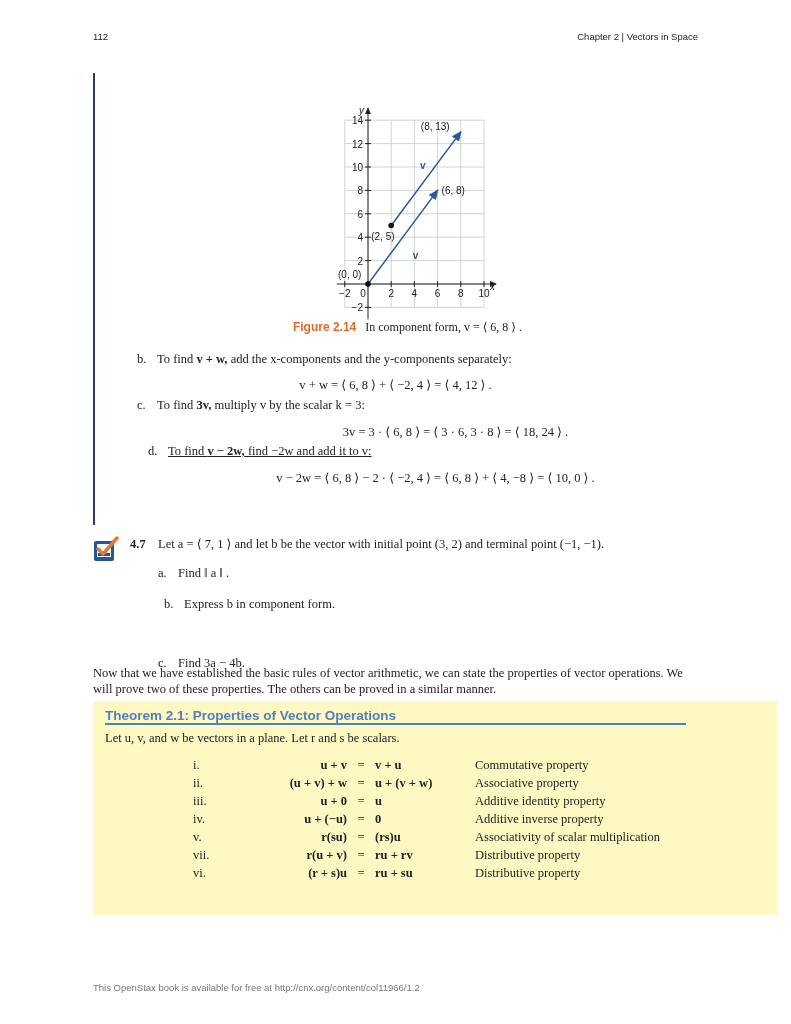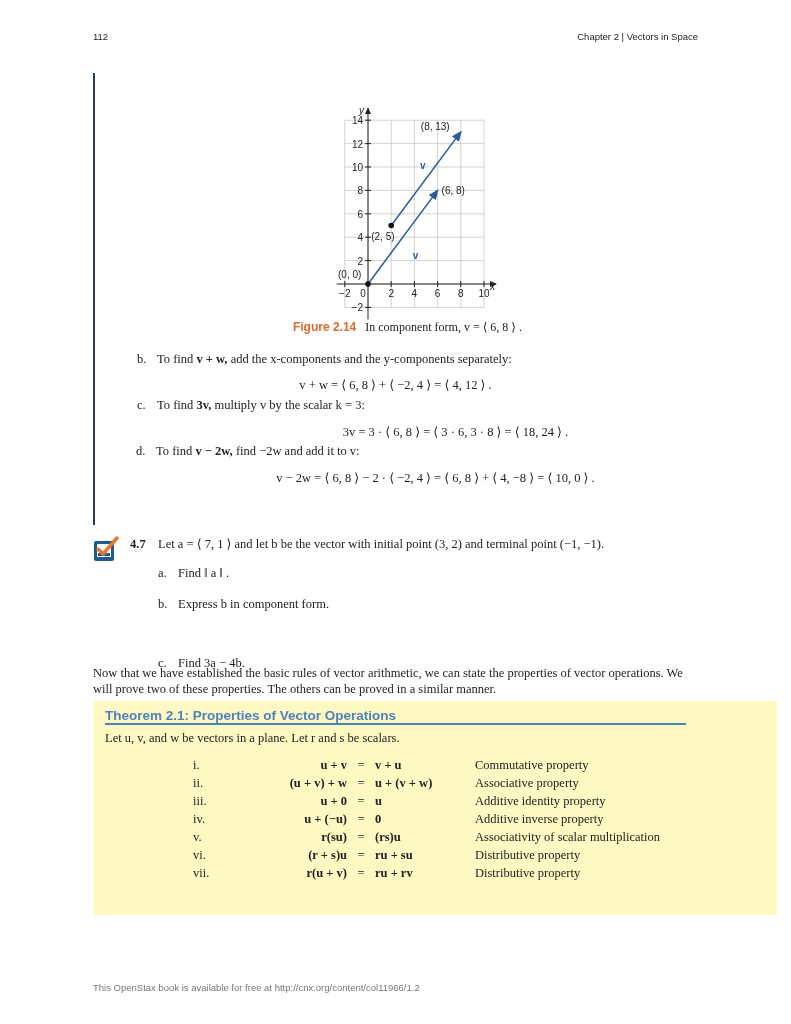--- a/index.html
+++ b/index.html
@@ -115,38 +115,38 @@
 <div class="abs step" style="left:137px; top:352px;">
   <span style="display:inline-block;width:20px;">b.</span><span>To find </span><b class="m">v + w,</b><span> add the x-components and the y-components separately:</span>
 </div>
 <div class="abs eq" style="top:377px;">v + w = ⟨ 6, 8 ⟩ + ⟨ −2, 4 ⟩ = ⟨ 4, 12 ⟩ .</div>
 
 <div class="abs step" style="left:137px; top:398px;">
   <span style="display:inline-block;width:20px;">c.</span><span>To find </span><b class="m">3v,</b><span> multiply v by the scalar k = 3:</span>
 </div>
 <div class="abs eq" style="top:424px; padding-left:60px;">3v = 3 · ⟨ 6, 8 ⟩ = ⟨ 3 · 6, 3 · 8 ⟩ = ⟨ 18, 24 ⟩ .</div>
 
-<div class="abs step" style="left:136px; top:444px;">
+<div class="abs step" style="left:148px; top:444px;text-decoration:underline;">
   <span style="display:inline-block;width:20px;">d.</span><span>To find </span><b class="m">v − 2w,</b><span> find −2w and add it to v:</span>
 </div>
 <div class="abs eq" style="top:470px; padding-left:40px;">v − 2w = ⟨ 6, 8 ⟩ − 2 · ⟨ −2, 4 ⟩ = ⟨ 6, 8 ⟩ + ⟨ 4, −8 ⟩ = ⟨ 10, 0 ⟩ .</div>
 
 <svg class="abs checkpoint-icon" viewBox="0 0 26 26">
   <rect x="1" y="5" width="20" height="20" rx="2" fill="#1f5a96"></rect>
   <rect x="4" y="8" width="14" height="13" fill="#ffffff"></rect>
   <rect x="5" y="17" width="12" height="3" fill="#1f5a96"></rect>
   <path d="M5 13 L10 18 L24 2" stroke="#e8772e" stroke-width="3.5" fill="none" stroke-linecap="round" stroke-linejoin="round"></path>
 </svg>
 <div class="abs step" style="left:130px; top:536px;">
   <b style="display:inline-block;width:28px;">4.7</b><span>Let a = ⟨ 7, 1 ⟩ and let b be the vector with initial point (3, 2) and terminal point (−1, −1).</span>
 </div>
 <div class="abs step" style="left:158px; top:566px;">
   <span style="display:inline-block;width:20px;">a.</span><span>Find ‖ a ‖ .</span>
 </div>
-<div class="abs step" style="left:158px; top:597px;">
+<div class="abs step" style="left:164px; top:597px;">
   <span style="display:inline-block;width:20px;">b.</span><span>Express b in component form.</span>
 </div>
 <div class="abs step" style="left:158px; top:656px;">
   <span style="display:inline-block;width:20px;">c.</span><span>Find 3a − 4b.</span>
 </div>
 
 <div class="abs para" style="top:665px;">Now that we have established the basic rules of vector arithmetic, we can state the properties of vector operations. We will prove two of these properties. The others can be proved in a similar manner.</div>
 
 <div class="abs thm-box">
   <div class="thm-title">Theorem 2.1: Properties of Vector Operations</div>
@@ -183,30 +183,30 @@
           <td>Additive inverse property</td>
         </tr>
         <tr>
           <td class="c-num">v.</td>
           <td class="c-lhs" style="font-weight: bold;">r(su)</td>
           <td class="c-eq">=</td>
           <td class="c-rhs" style="font-weight: bold;">(rs)u</td>
           <td>Associativity of scalar multiplication</td>
         </tr>
         <tr>
+          <td class="c-num">vii.</td>
+          <td class="c-lhs" style="font-weight: bold;">r(u + v)</td>
+          <td class="c-eq">=</td>
+          <td class="c-rhs" style="font-weight: bold;">ru + rv</td>
+          <td>Distributive property</td>
+        </tr>
+        <tr>
           <td class="c-num">vi.</td>
           <td class="c-lhs" style="font-weight: bold;">(r + s)u</td>
           <td class="c-eq">=</td>
           <td class="c-rhs" style="font-weight: bold;">ru + su</td>
           <td>Distributive property</td>
         </tr>
-        <tr>
-          <td class="c-num">vii.</td>
-          <td class="c-lhs" style="font-weight: bold;">r(u + v)</td>
-          <td class="c-eq">=</td>
-          <td class="c-rhs" style="font-weight: bold;">ru + rv</td>
-          <td>Distributive property</td>
-        </tr>
       </tbody>
   </table>
 </div>
 
 <div class="abs footer">This OpenStax book is available for free at http://cnx.org/content/col11966/1.2</div>
 
 </body></html>

